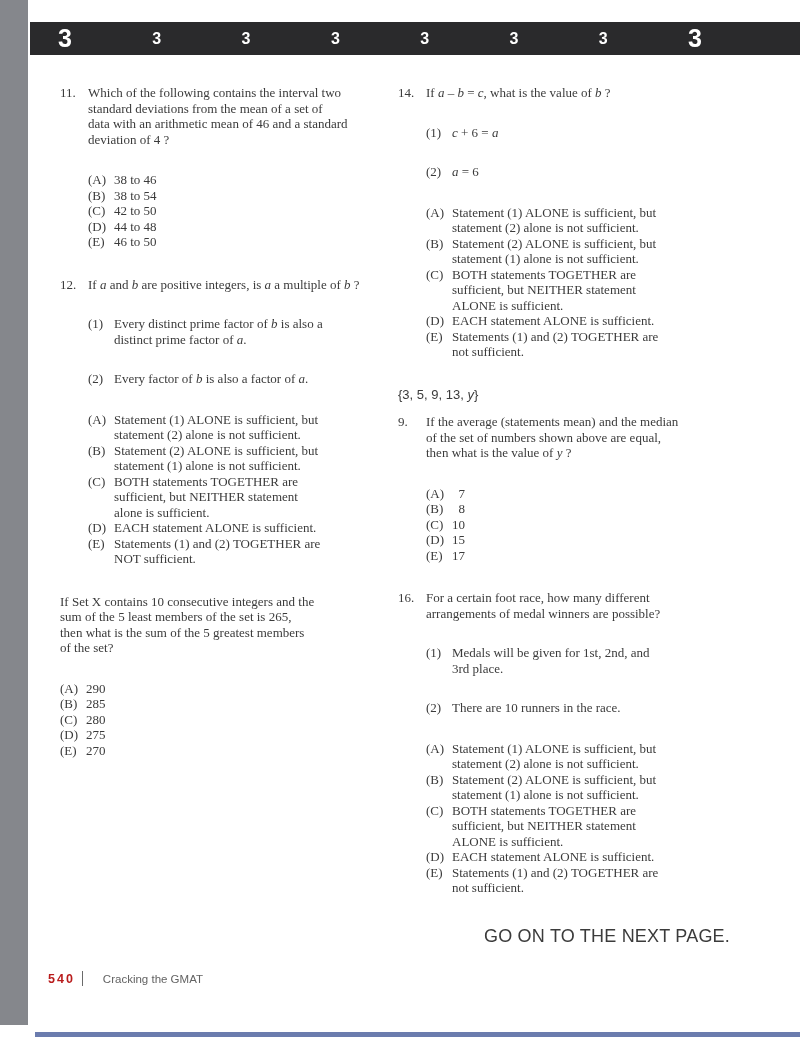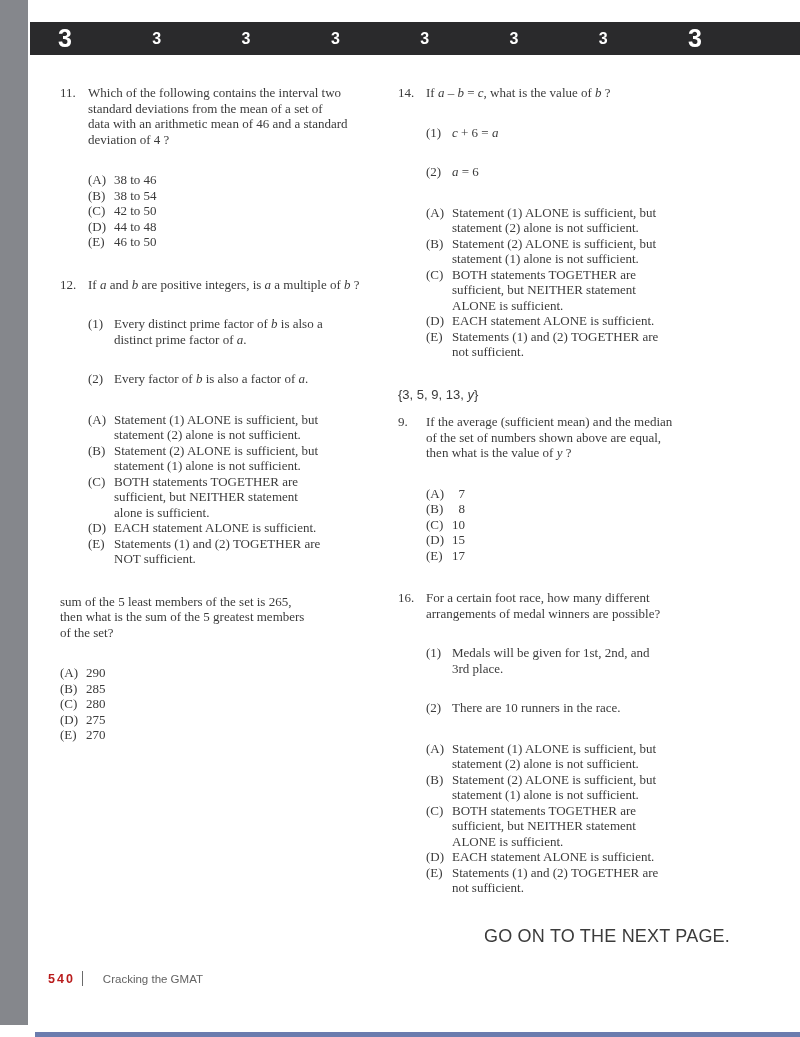--- a/index.html
+++ b/index.html
@@ -164,20 +164,21 @@
               </div>
             </div>
           </div>
         </div>
       </div>
     </div>
     <div class="question">
       <div class="qgrid">
         <div class="qbody">
           <div class="stem">
+            <div class="line"><span>If Set X contains 10 consecutive integers and the</span></div>
             <div class="line"><span>sum of the 5 least members of the set is 265,</span></div>
             <div class="line"><span>then what is the sum of the 5 greatest members</span></div>
             <div class="line"><span>of the set?</span></div>
           </div>
           <div class="options">
             <div class="option">
               <span class="olabel">(A)</span>
               <div class="otext">
                 <div class="line"><span>290</span></div>
               </div>
@@ -271,21 +272,21 @@
           </div>
         </div>
       </div>
     </div>
     <div class="question">
       <div class="preline line"><span>{3, 5, 9, 13, </span><span class="it">y</span><span>}</span></div>
       <div class="qgrid">
         <div class="qnum">9.</div>
         <div class="qbody">
           <div class="stem">
-            <div class="line"><span>If the average (sufficient mean) and the median</span></div>
+            <div class="line"><span>If the average (statements mean) and the median</span></div>
             <div class="line"><span>of the set of numbers shown above are equal,</span></div>
             <div class="line"><span>then what is the value of </span><span class="it">y</span><span> ?</span></div>
           </div>
           <div class="options">
             <div class="option">
               <span class="olabel">(A)</span>
               <div class="otext">
                 <div class="line"><span> 7</span></div>
               </div>
             </div>

